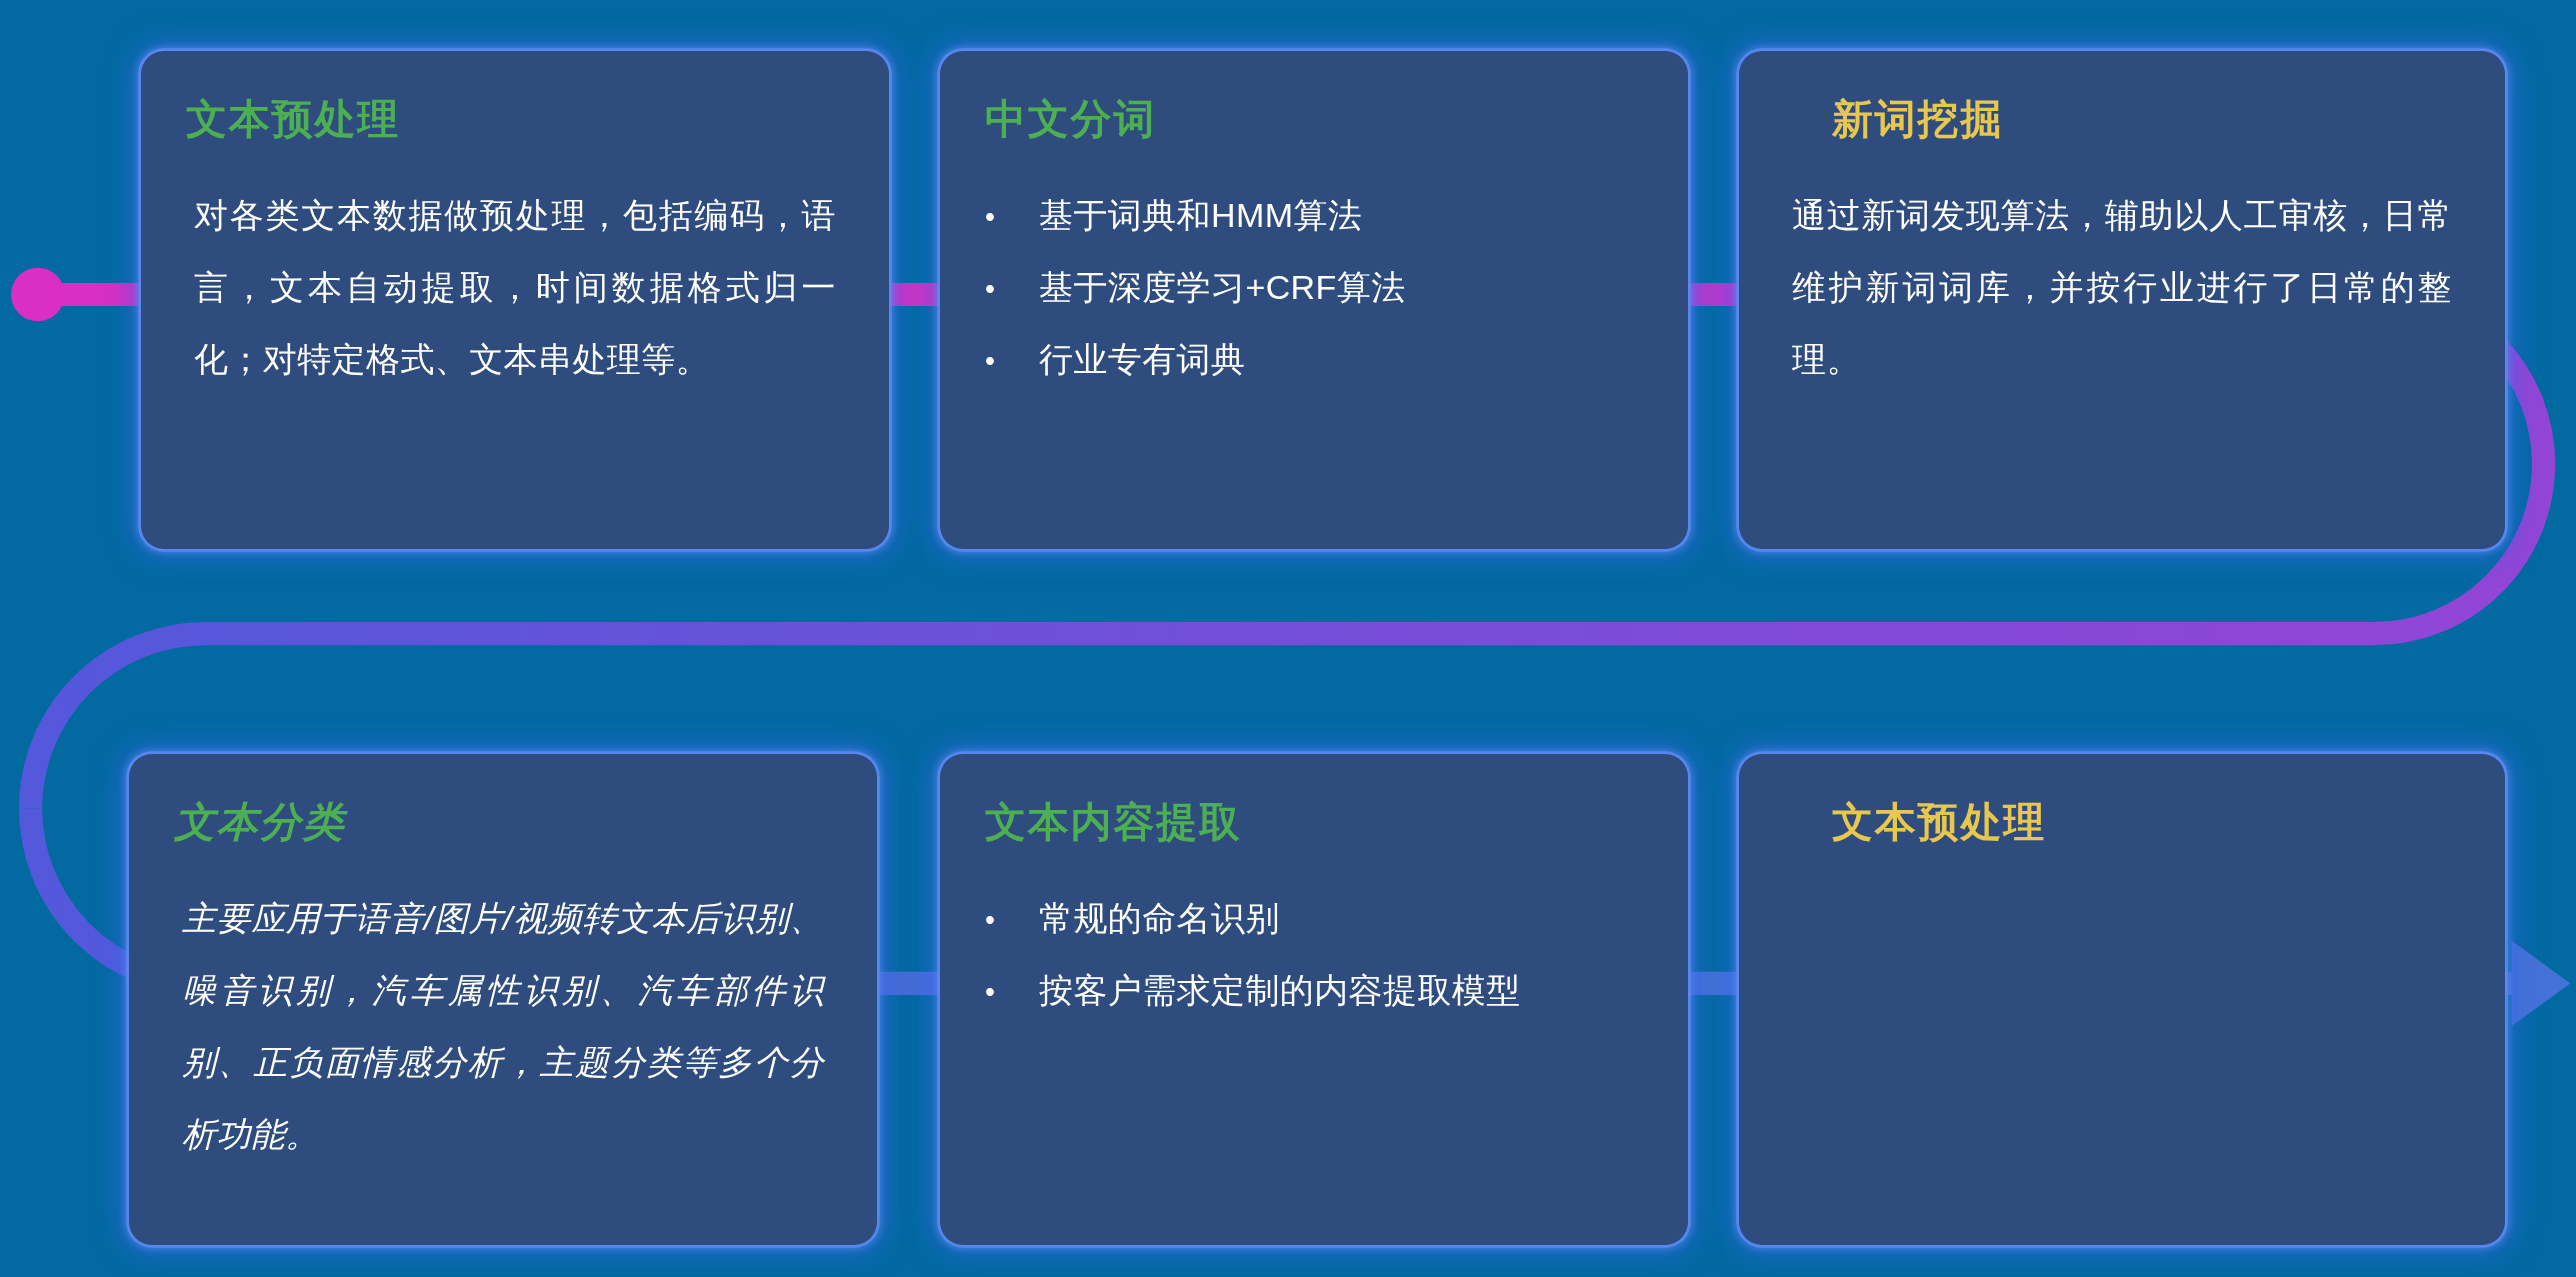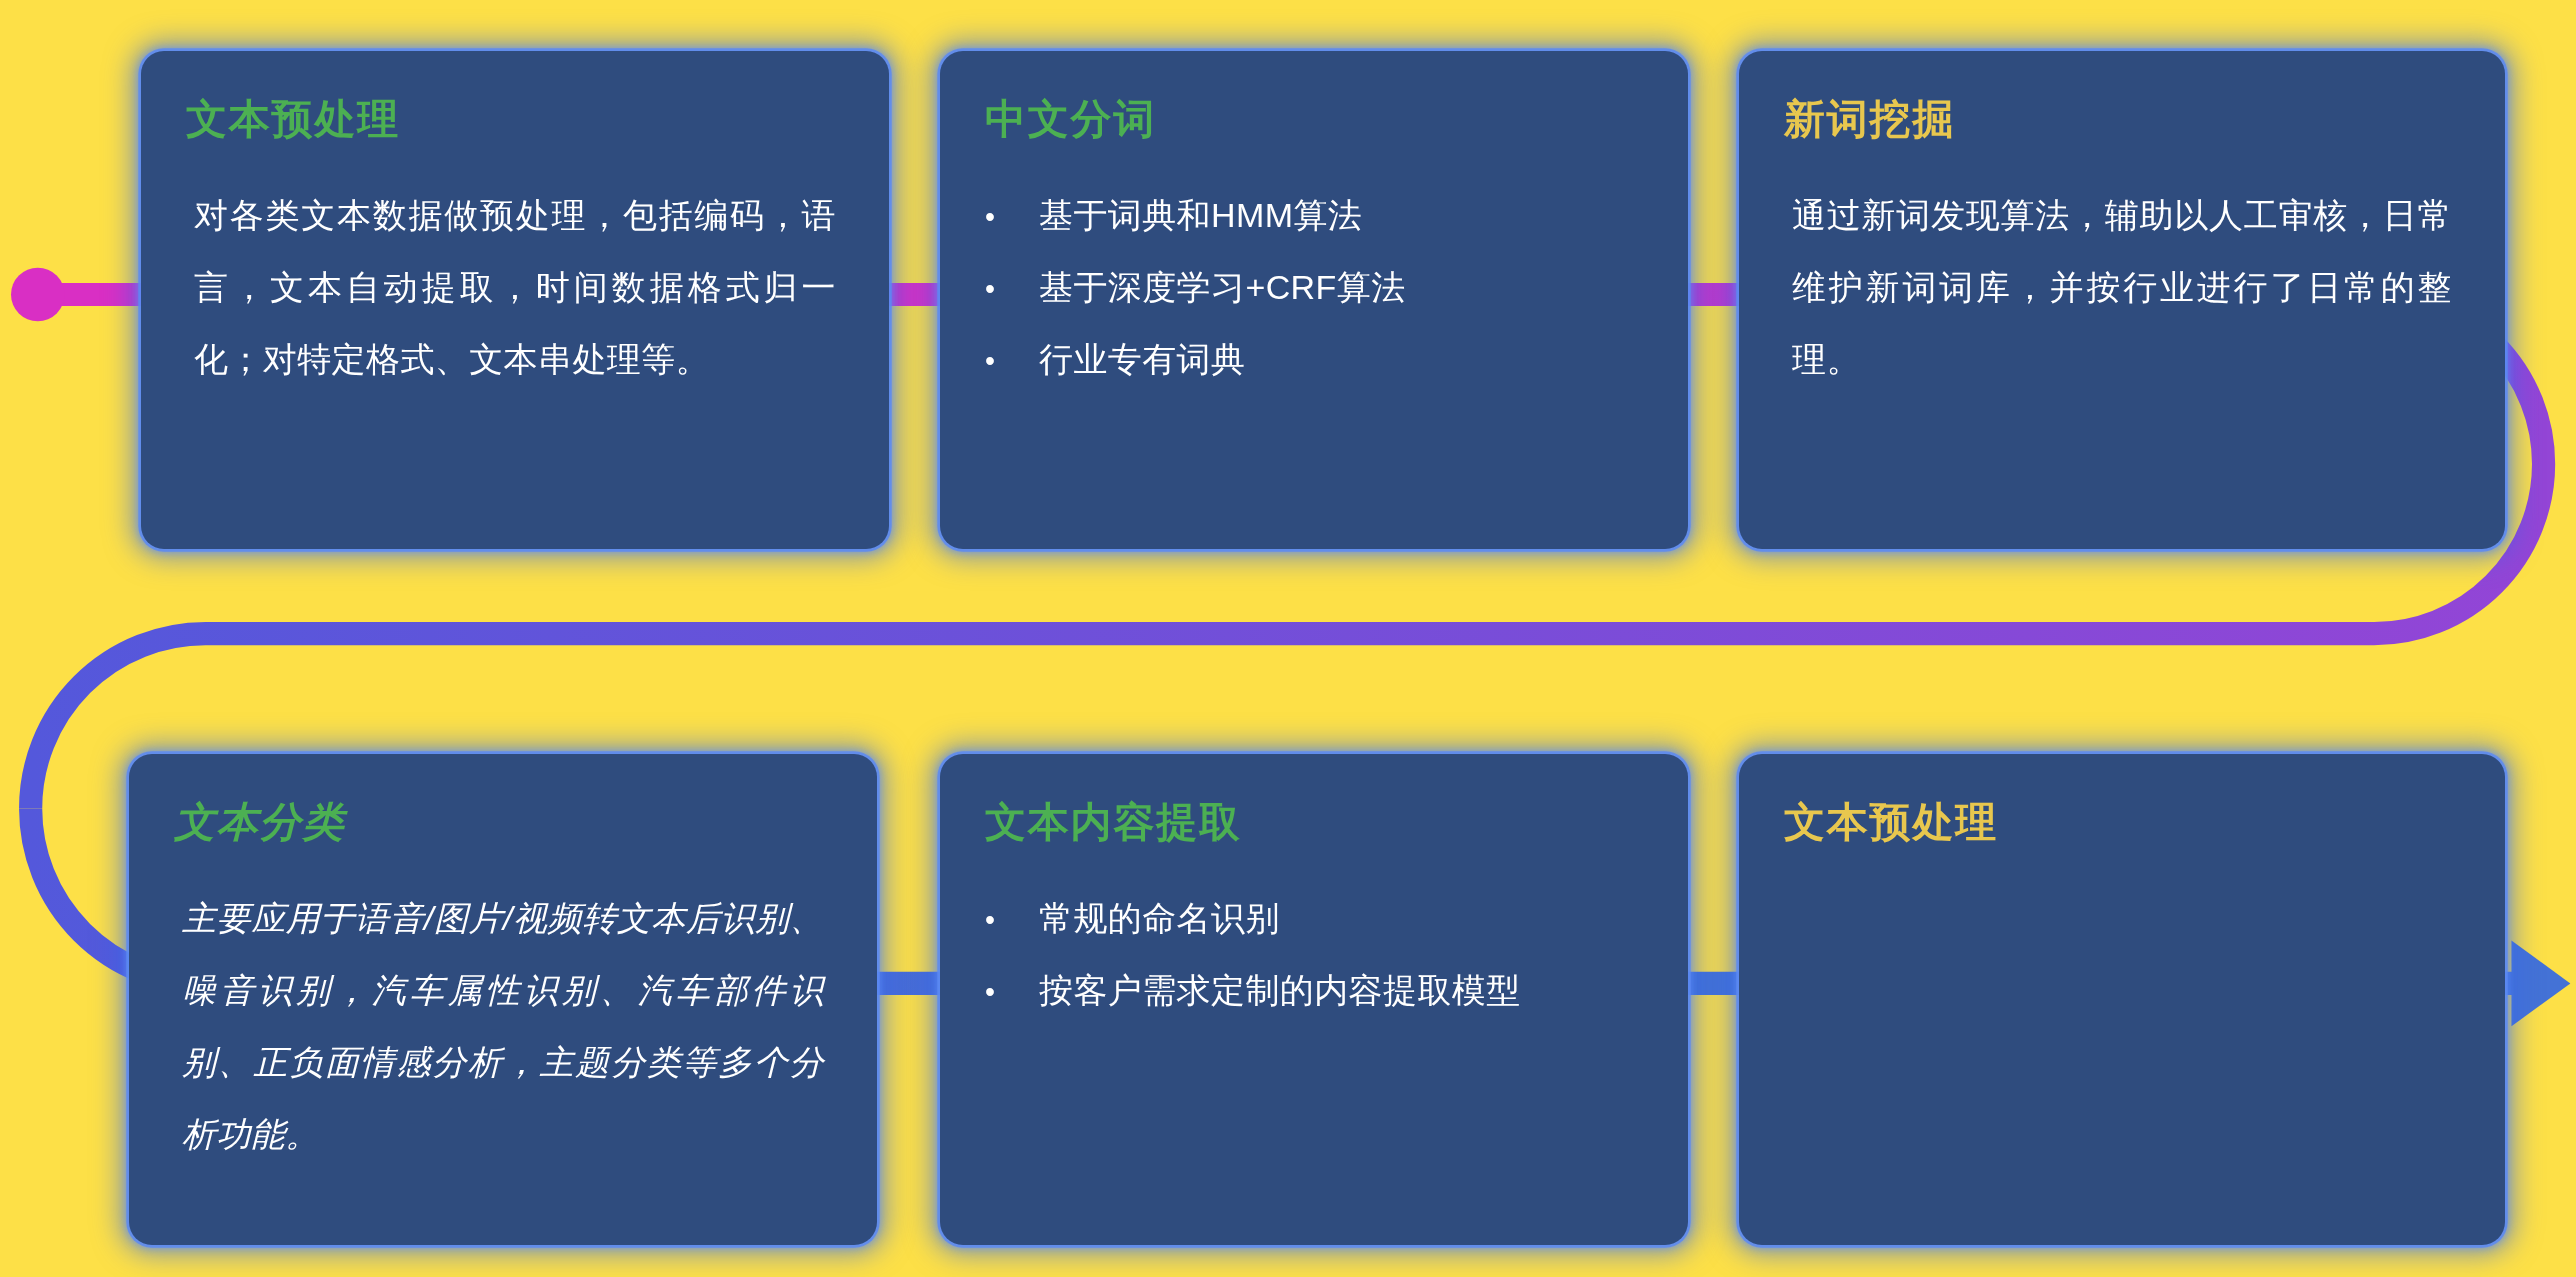--- a/index.html
+++ b/index.html
@@ -5,21 +5,21 @@
   html, body {
     margin: 0;
     padding: 0;
     background: #ffffff;
     font-family: "Liberation Sans", "DejaVu Sans", sans-serif;
   }
   .stage {
     position: relative;
     width: 2576px;
     height: 1277px;
-    background: #fde047;
+    background: #0369a1;
     overflow: hidden;
   }
   .flow {
     position: absolute;
     top: 0;
     left: 0;
     z-index: 0;
   }
   .card {
     position: absolute;
@@ -44,21 +44,21 @@
   .pos-c6 { left: 1739px; top: 754px; width: 766px; height: 491px; }
 
   .card-title {
     margin: 5.4px 0 34px 0;
     font-size: 41px;
     font-weight: 700;
     letter-spacing: 1.8px;
     line-height: 1.2;
   }
   .card-title.green  { color: #4cb052; }
-  .card-title.yellow { color: #e8c74e; }
+  .card-title.yellow { color: #e8c74e; margin-left: 48px; }
 
   .card-body {
     margin: 8px;
     font-size: 34px;
     line-height: 2.12;
     letter-spacing: 0.4px;
     text-align: justify;
     color: #ffffff;
   }
 

